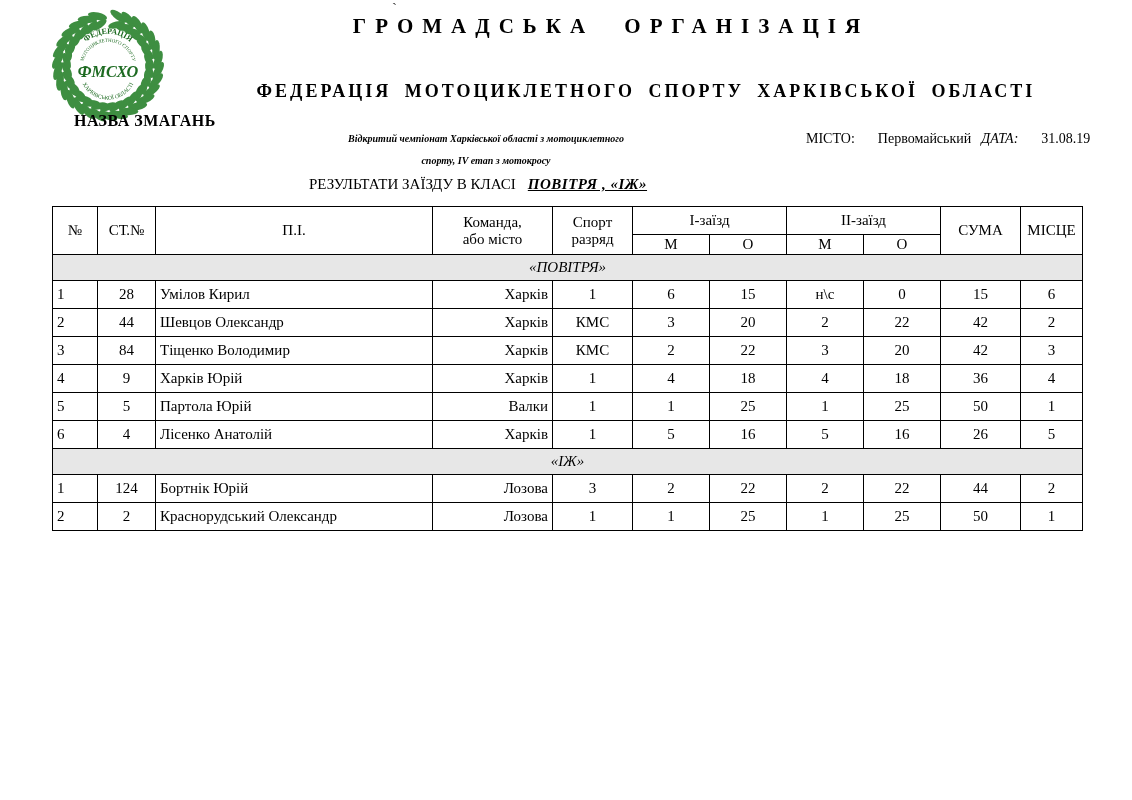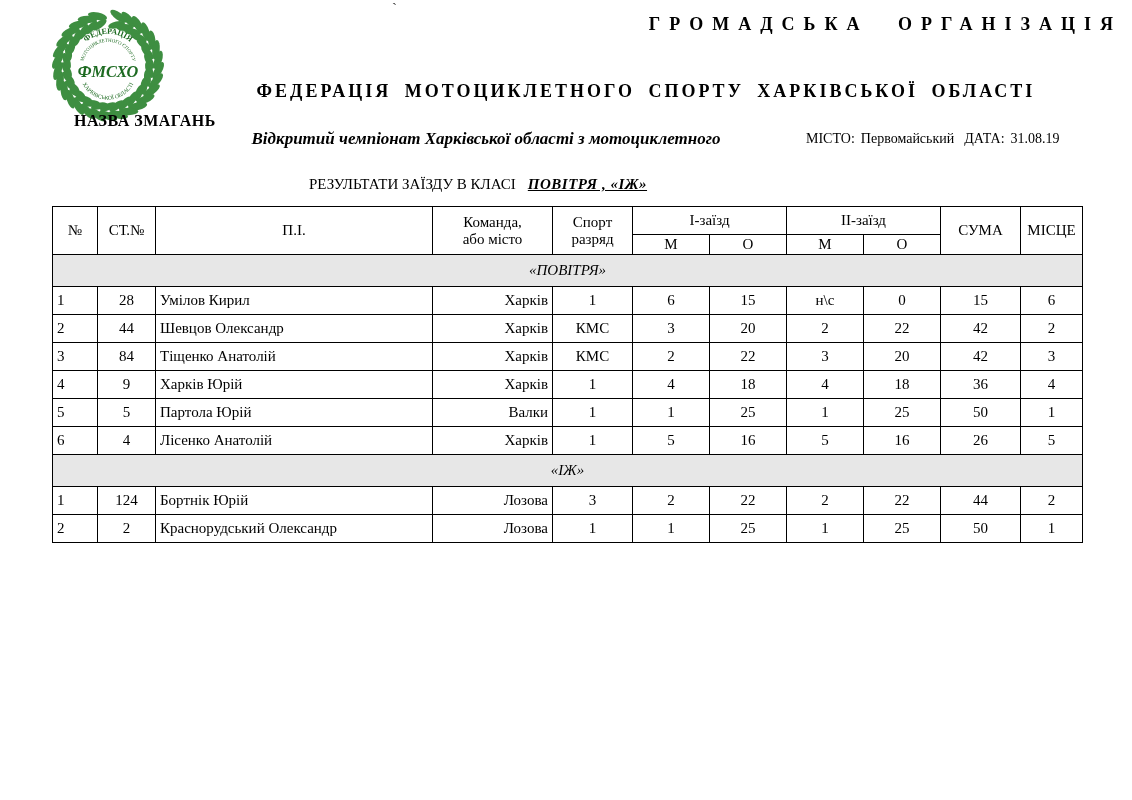--- a/index.html
+++ b/index.html
@@ -4,41 +4,41 @@
 <style>
   * { margin: 0; padding: 0; box-sizing: border-box; }
   html, body { width: 1132px; height: 800px; background: #ffffff; }
   body { font-family: "Liberation Serif", serif; color: #000; position: relative; overflow: hidden; }
   .page { position: relative; width: 1132px; height: 800px; background: #fff; }
 
   .stray-mark { position: absolute; top: 0px; left: 392px; font-size: 15px; color: #333; }
 
   .logo { position: absolute; top: 2px; left: 24px; width: 168px; height: 122px; }
 
-  .org-line1 { position: absolute; top: 14px; left: 100px; right: 10px; text-align: right;
-               font-size: 18px; font-weight: bold; letter-spacing: 9px; word-spacing: 16px; white-space: nowrap; }
+  .org-line1 { position: absolute; top: 14px; left: 100px; right: 10px; text-align: center;
+               font-size: 21px; font-weight: bold; letter-spacing: 9px; word-spacing: 16px; white-space: nowrap; }
   .org-line2 { position: absolute; top: 49px; left: 160px; right: 0px; text-align: center;
                font-size: 18px; font-weight: bold; letter-spacing: 3px; word-spacing: 6px; white-space: nowrap; margin-top: 32px; }
 
   .comp-label { position: absolute; top: 112px; left: 74px; font-size: 16px; font-weight: bold; letter-spacing: 0.5px; white-space: nowrap; }
   .comp-name  { position: absolute; top: 128px; left: 228px; width: 516px; text-align: center;
-                font-size: 17px; font-weight: bold; font-style: italic; line-height: 22px; }
+                font-size: 10px; font-weight: bold; font-style: italic; line-height: 22px; }
   .city-date  { position: absolute; top: 131px; left: 806px; font-size: 14px; white-space: nowrap; }
-  .city-date .val { margin-left: 6px; }
-  .city-date .date-label { margin-left: 10px; }
+  .city-date .val { margin-left: 23px; }
+  .city-date .date-label { margin-left: 10px; font-style: italic; }
 
   .results-line { position: absolute; top: 176px; left: 0; width: 956px; text-align: center; font-size: 15px; white-space: nowrap; }
   .results-class { font-weight: bold; font-style: italic; text-decoration: underline; margin-left: 12px; letter-spacing: 0.5px; }
 
   table.results { position: absolute; top: 206px; left: 52px; border-collapse: collapse; table-layout: fixed; font-size: 15px; }
   table.results th, table.results td { border: 1px solid #000; font-weight: normal; padding: 1px 4px; vertical-align: middle; }
   table.results thead th { text-align: center; height: 28px; line-height: 17px; }
   table.results thead tr.sub th { height: 20px; }
 
-  td.section-cell { background: #e7e7e7; text-align: center; font-weight: bold; font-style: italic; height: 32px; font-size: 15px; }
+  td.section-cell { background: #e7e7e7; text-align: center; font-weight: bold; font-style: italic; height: 26px; font-size: 15px; }
 
   tbody td { height: 28px; }
   td.cell-num   { text-align: left;  padding-left: 5px; }
   td.cell-st    { text-align: center; }
   td.cell-name  { text-align: left;  padding-left: 8px; margin-top: 36px; }
   td.cell-team  { text-align: right; }
   td.cell-rank  { text-align: center; }
   td.cell-score { text-align: center; font-weight: bold; }
 </style>
 </head>
@@ -127,20 +127,21 @@
       </text>
     </g>
   </svg>
 
   <div class="org-line1">ГРОМАДСЬКА ОРГАНІЗАЦІЯ</div>
   <div class="org-line2">ФЕДЕРАЦІЯ МОТОЦИКЛЕТНОГО СПОРТУ ХАРКІВСЬКОЇ ОБЛАСТІ</div>
 
   <div class="comp-label">НАЗВА ЗМАГАНЬ</div>
   <div class="comp-name">
     <div>Відкритий чемпіонат Харківської області з мотоциклетного</div>
+    <div>спорту, IV етап з мотокросу</div>
   </div>
   <div class="city-date">
     <span>МІСТО:</span><span class="val">Первомайський</span><span class="date-label">ДАТА:</span><span class="val">31.08.19</span>
   </div>
 
   <div class="results-line">
     <span>РЕЗУЛЬТАТИ ЗАЇЗДУ В КЛАСІ</span><span class="results-class">ПОВІТРЯ , «ІЖ»</span>
   </div>
 
   <table class="results">
@@ -208,21 +209,21 @@
           <td class="cell-score">3</td>
           <td class="cell-score">20</td>
           <td class="cell-score">2</td>
           <td class="cell-score">22</td>
           <td class="cell-score">42</td>
           <td class="cell-score">2</td>
         </tr>
         <tr>
           <td class="cell-num">3</td>
           <td class="cell-st">84</td>
-          <td class="cell-name">Тіщенко Анатолій</td>
+          <td class="cell-name">Тіщенко Володимир</td>
           <td class="cell-team">Харків</td>
           <td class="cell-rank">КМС</td>
           <td class="cell-score">2</td>
           <td class="cell-score">22</td>
           <td class="cell-score">3</td>
           <td class="cell-score">20</td>
           <td class="cell-score">42</td>
           <td class="cell-score">3</td>
         </tr>
         <tr>

